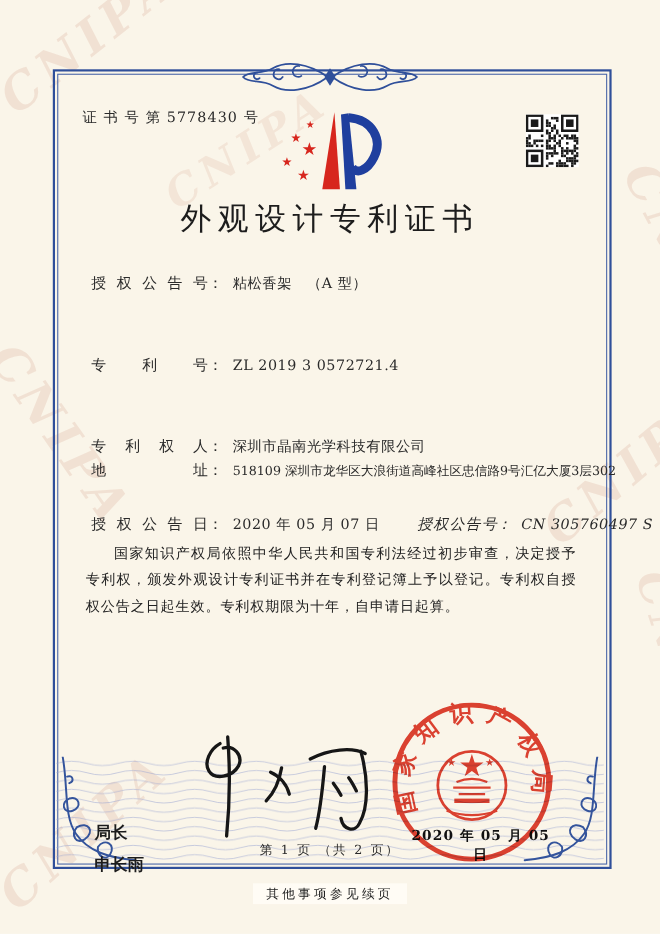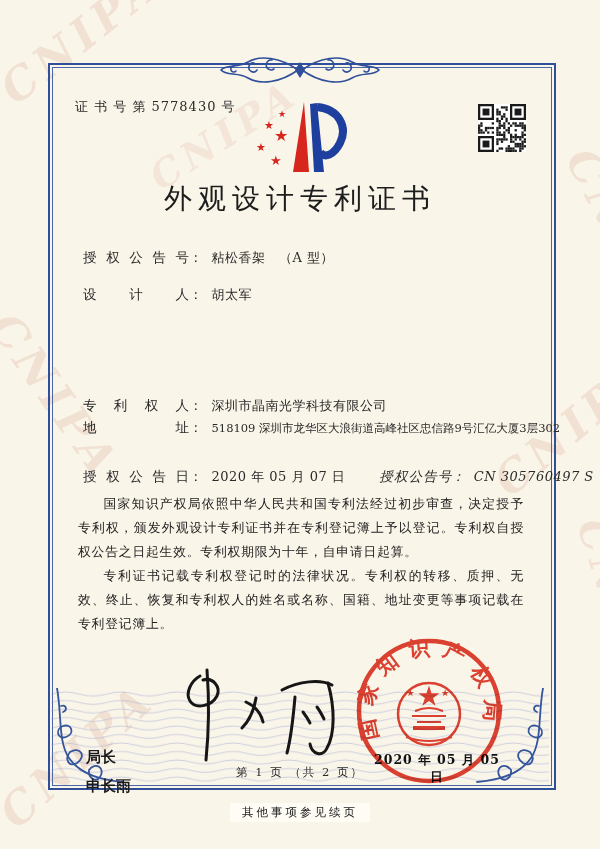--- a/index.html
+++ b/index.html
@@ -273,36 +273,35 @@
         <rect x="2.2857142857142856" y="34.285714285714285" width="11.428571428571427" height="11.428571428571427" fill="#fff"></rect>
         <rect x="4.571428571428571" y="36.57142857142857" width="6.857142857142857" height="6.857142857142857" fill="#1a1a1a"></rect>
       </svg>
   </div>
 
   <div class="title">外观设计专利证书</div>
 
   <div class="frow" style="top:247px">
     <span class="flabel">授权公告号</span><span class="fcolon">：</span><span class="fvalue">粘松香架　（A 型）</span>
   </div>
-  <div class="frow" style="top:284px">
-    <span class="flabel">设计人</span><span class="fcolon">：</span><span class="fvalue">胡太军</span>
+  <div class="frow" style="top:321px">
+    <span class="flabel">专利号</span><span class="fcolon">：</span><span class="fvalue">ZL 2019 3 0572721.4</span>
   </div>
   <div class="frow" style="top:395px">
     <span class="flabel">专利权人</span><span class="fcolon">：</span><span class="fvalue">深圳市晶南光学科技有限公司</span>
   </div>
   <div class="frow addr" style="top:417px">
     <span class="flabel">地址</span><span class="fcolon">：</span><span class="fvalue">518109 深圳市龙华区大浪街道高峰社区忠信路9号汇亿大厦3层302</span>
   </div>
   <div class="frow" style="top:466px">
     <span class="flabel">授权公告日</span><span class="fcolon">：</span><span class="fvalue">2020 年 05 月 07 日</span><span class="grant-right"><span class="flabel">授权公告号</span><span class="fcolon">：</span><span class="fvalue">CN 305760497 S</span></span>
   </div>
 
   <div class="paras">
     <p>国家知识产权局依照中华人民共和国专利法经过初步审查，决定授予专利权，颁发外观设计专利证书并在专利登记簿上予以登记。专利权自授权公告之日起生效。专利权期限为十年，自申请日起算。</p>
-    <p>专利证书记载专利权登记时的法律状况。专利权的转移、质押、无效、终止、恢复和专利权人的姓名或名称、国籍、地址变更等事项记载在专利登记簿上。</p>
   </div>
 
   <div class="signer">
     <div>局长</div>
     <div>申长雨</div>
   </div>
 
   <svg class="sig" width="172" height="100" viewBox="0 0 172 100" aria-label="申长雨">
     <g stroke="#161616" stroke-width="3" fill="none" stroke-linecap="round">
       <path d="M28,12 C19,17 13,29 18,37 C23,45 39,43 45,32 C49,23 41,13 31,16"></path>

